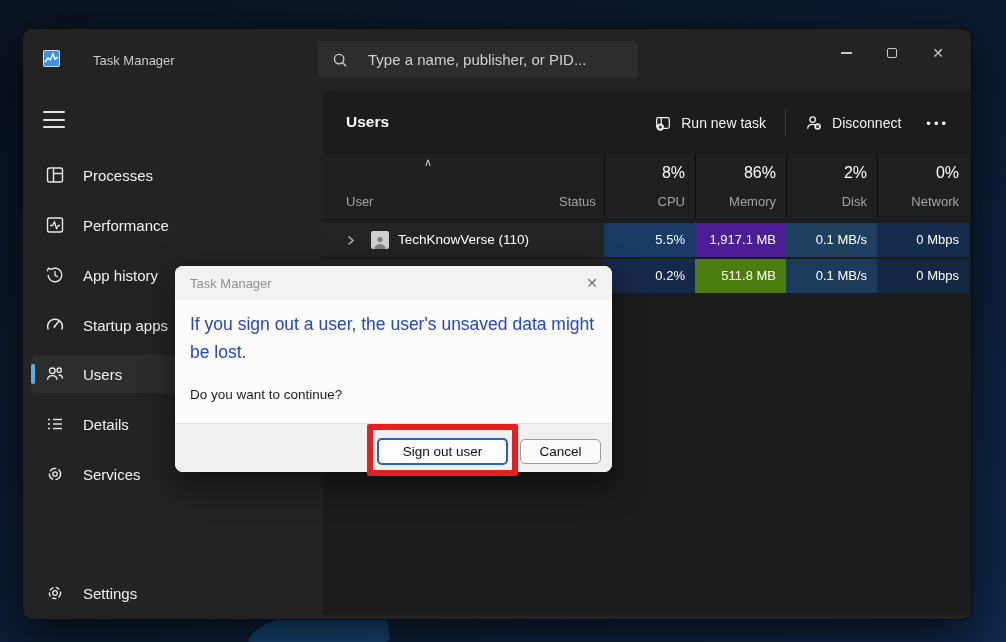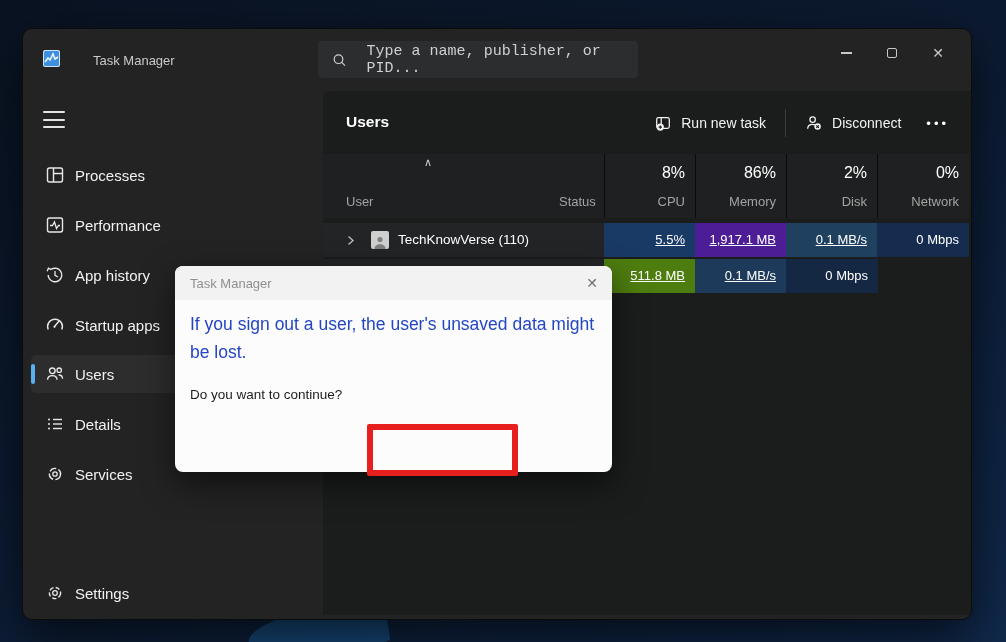--- a/index.html
+++ b/index.html
@@ -16,39 +16,39 @@
   .window { position:absolute; left:22px; top:28px; width:950px; height:592px;
     background:#232323; border-radius:10px; box-shadow:0 18px 50px rgba(0,0,0,.65);
     border:1px solid #0c0c0c; overflow:hidden; }
 
   .app-icon { position:absolute; left:20px; top:21px; width:17px; height:17px; }
   .app-title { position:absolute; left:70px; top:24px; font-size:13px; color:#c9c9c9; }
 
   .search-box { position:absolute; left:295px; top:12px; width:320px; height:37px;
     background:#2c2d2e; border-radius:4px; display:flex; align-items:center; }
   .search-box svg { margin-left:14px; }
-  .search-placeholder { margin-left:20px; font-size:15px; color:#cfd0d2;font-family:Liberation Mono, monospace; }
+  .search-placeholder { margin-left:20px; font-size:15px; color:#cfd0d2; }
 
   .win-controls { position:absolute; right:10px; top:8px; display:flex; }
   .win-btn { width:46px; height:32px; display:flex; align-items:center; justify-content:center; color:#c9c9c9; }
   .min-glyph { width:11px; height:1.5px; background:#c9c9c9; }
   .max-glyph { width:10px; height:10px; border:1.2px solid #c9c9c9; border-radius:2px; }
   .close-glyph { font-size:14px; line-height:1; }
 
   .hamburger { position:absolute; left:20px; top:82px; width:22px; height:17px;
     display:flex; flex-direction:column; justify-content:space-between; }
   .hamburger div { height:2px; background:#e4e4e4; border-radius:1px; }
 
   
   .nav-item { position:absolute; left:8px; width:284px; height:38px; border-radius:5px;
     display:flex; align-items:center; }
   .nav-item.selected { background:#2d2d2e; }
   .nav-accent { position:absolute; left:0; top:9px; width:3.5px; height:20px; border-radius:2px; }
   .nav-icon { margin-left:14px; width:20px; height:20px; flex:none; }
-  .nav-label { margin-left:10px; font-size:15px; color:#f1f1f1; white-space:nowrap; }
+  .nav-label { margin-left:18px; font-size:15px; color:#f1f1f1; white-space:nowrap; }
 
   
   .content { position:absolute; left:300px; top:62px; width:650px; height:524px;
     background:#1b1c1c; border-radius:8px 0 0 0; }
   .page-title { position:absolute; left:23px; top:22px; font-size:15.5px; font-weight:bold; color:#fff; }
   .toolbar { position:absolute; right:18px; top:12px; height:40px; display:flex; align-items:center; gap:15px; }
   .tool-btn { display:flex; align-items:center; gap:9px; font-size:14px; color:#f2f2f2; padding:6px 4px; border-radius:4px; }
   .tool-sep { width:1px; height:28px; background:#3d3d3d; }
   .more-glyph { font-size:13px; letter-spacing:3px; color:#fff; padding:0 6px; }
 
@@ -62,21 +62,21 @@
   .h-label { position:absolute; bottom:9px; font-size:13px; color:#a3a3a3; }
   .h-label.right { right:10px; }
   .sort-caret { position:absolute; left:101px; top:2px; font-size:11px; color:#cfcfcf; }
 
   .trow { position:absolute; left:0; display:flex; height:34px; }
   .trow-0 { top:132px; } .trow-1 { top:168px; }
   .cell { height:34px; line-height:34px; font-size:13px; }
   .c-user { width:223px; background:#232425; position:relative; }
   .c-status { width:58px; background:#232425; }
   .c-stat { text-align:right; padding-right:10px; color:#fff; }
-  .c-cpu,.c-mem,.c-disk { width:91px;text-decoration:underline; } .c-net { width:92px; }
+  .c-cpu,.c-mem,.c-disk { width:91px; } .c-net { width:92px; }
   .expander { position:absolute; left:24px; top:12px; }
   .avatar { position:absolute; left:48px; top:8px; width:18px; height:18px; border-radius:2px;
     background:#cfcfcf; display:flex; align-items:flex-end; justify-content:center; overflow:hidden; }
   .user-name { position:absolute; left:75px; font-size:13.5px; color:#fff; white-space:nowrap; }
 
   
   .dialog { position:absolute; left:175px; top:266px; width:437px; height:206px;
     background:#fcfcfc; border-radius:8px; box-shadow:0 12px 32px rgba(0,0,0,.55);
     overflow:hidden; z-index:10; color:#1c1c1c; }
   .dlg-titlebar { position:absolute; left:0; top:0; right:0; height:34px; background:#f2f2f2; }
@@ -283,29 +283,34 @@
       <div class="cell c-status"></div>
       <div class="cell c-stat c-cpu" style="background-color: rgb(26, 58, 102);">5.5%</div>
       <div class="cell c-stat c-mem" style="background-color: #4c1d95;">1,917.1 MB</div>
       <div class="cell c-stat c-disk" style="background-color: rgb(32, 64, 95);">0.1 MB/s</div>
       <div class="cell c-stat c-net" style="background-color: rgb(21, 44, 78);">0 Mbps</div>
     </div>
 
     <div class="trow trow-1">
       <div class="cell c-user"></div>
       <div class="cell c-status"></div>
+      <div class="cell c-stat c-cpu" style="background-color: rgb(22, 41, 74);">0.2%</div>
       <div class="cell c-stat c-mem" style="background-color: #4d7c0f;">511.8 MB</div>
       <div class="cell c-stat c-disk" style="background-color: rgb(29, 58, 90);">0.1 MB/s</div>
       <div class="cell c-stat c-net" style="background-color: rgb(20, 40, 68);">0 Mbps</div>
     </div>
   </div>
 </div>
 
 <div class="dialog">
   <div class="dlg-titlebar">
     <span class="dlg-title">Task Manager</span>
     <span class="dlg-close">✕</span>
   </div>
   <div class="dlg-heading" style="color: rgb(35, 70, 196);">If you sign out a user, the user's unsaved data might be lost.</div>
   <div class="dlg-question">Do you want to continue?</div>
+  <div class="dlg-footer">
+    <div class="btn-signout">Sign out user</div>
+    <div class="btn-cancel">Cancel</div>
+  </div>
 </div>
 
 <div class="annotation-box"></div>
 
 </body></html>

